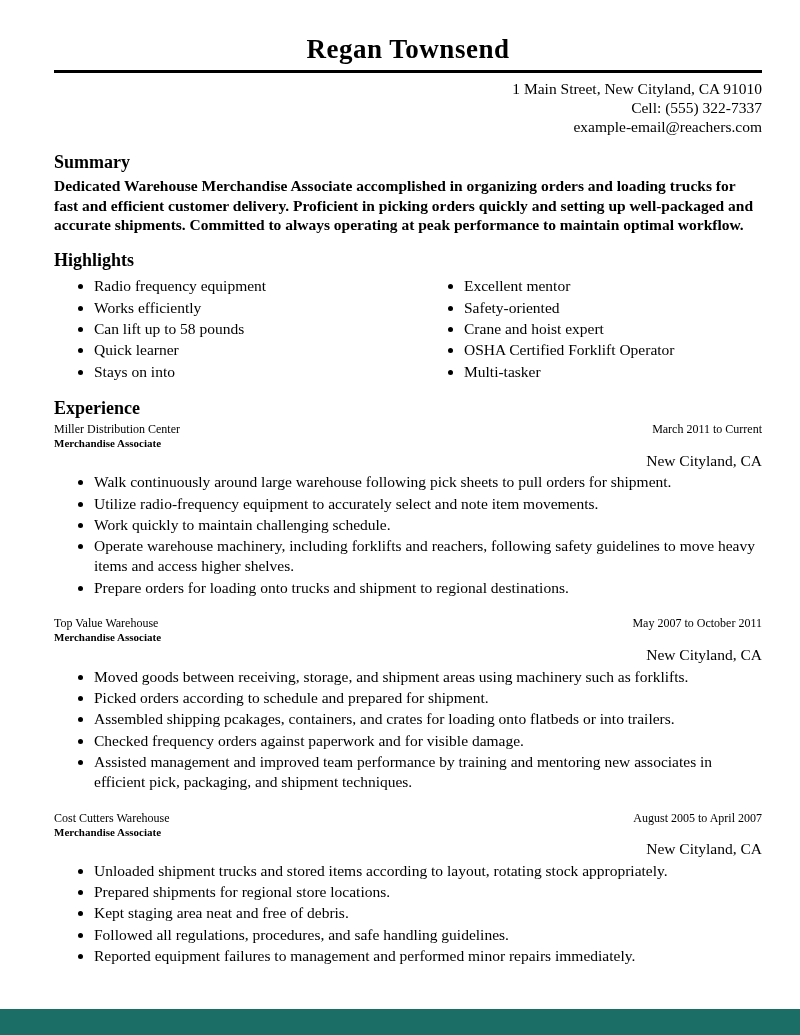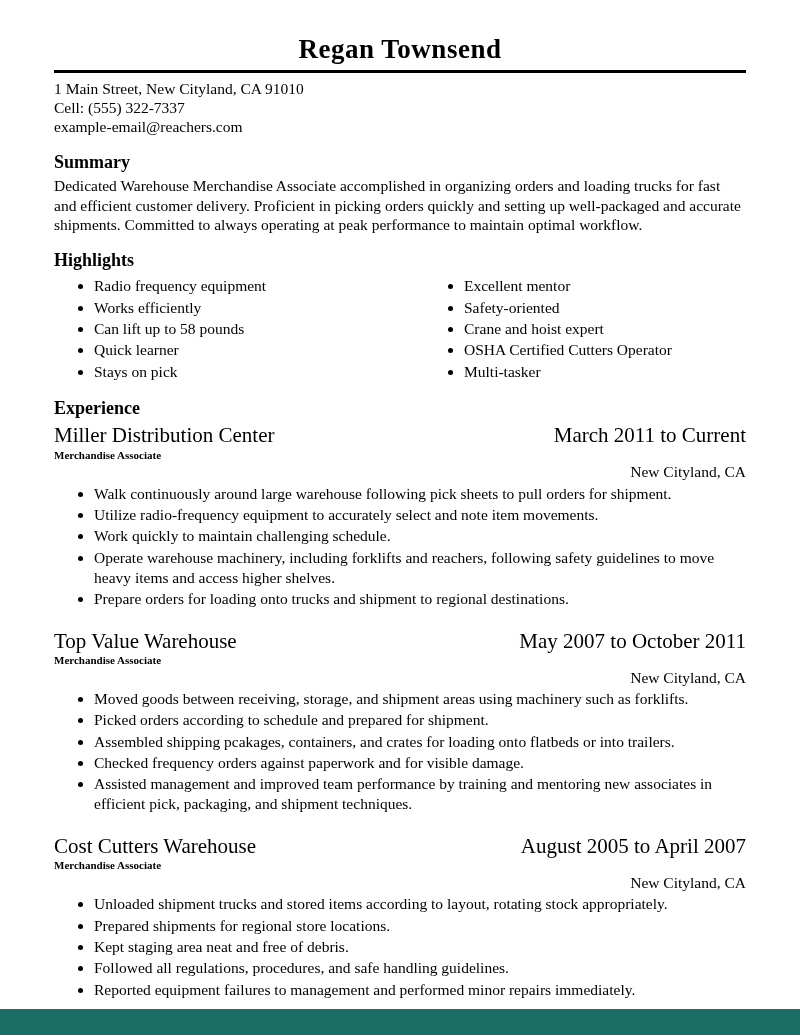--- a/index.html
+++ b/index.html
@@ -7,68 +7,69 @@
   body {
     width: 800px;
     height: 1035px;
     position: relative;
     background: #ffffff;
     color: #000000;
     font-family: "Liberation Serif", serif;
     overflow: hidden;
   }
   .page {
-    padding: 28px 54px 0 54px;
+    padding: 28px 38px 0 54px;
   }
   .resume-name {
     text-align: center;
     font-size: 27px;
     font-weight: bold;
     letter-spacing: 0.5px;
     margin: 6px 0 5px 0;
   }
   .double-rule {
     height: 3px;
     border-top: 2.5px solid #000;
     border-bottom: 1px solid #000;
     margin-bottom: 7px;
   }
   .contact {
-    text-align: left;
+    text-align: right;
     font-size: 15.5px;
     line-height: 1.22;
   }
   .contact div { margin: 0; }
   .section-heading {
     font-size: 18px;
     font-weight: bold;
     margin: 15px 0 3px 0;
   }
   .summary-text {
     font-size: 15.5px;
     line-height: 1.28;
     margin: 0;
+    font-weight: bold;
   }
   .highlights-cols {
     display: flex;
   }
   .highlights-col-left { width: 370px; }
   .highlights-col-right { flex: 1; }
   ul {
     margin: 2px 0 2px 0;
     padding-left: 40px;
     font-size: 15.5px;
     line-height: 1.28;
   }
   li { margin: 0 0 1.5px 0; }
   .job { margin-top: 19px; }
   .job-head {
     display: flex;
     justify-content: space-between;
-    font-size: 21px;
+    font-size: 12px;
     line-height: 1.25;
   }
   .job-title {
     font-weight: bold;
     font-size: 11px;
     line-height: 1.25;
   }
   .job-location {
     font-size: 15.5px;
     line-height: 1.25;
@@ -104,29 +105,29 @@
 
   <div>
     <div class="section-heading">Highlights</div>
     <div class="highlights-cols">
       <div class="highlights-col-left">
         <ul>
           <li>Radio frequency equipment</li>
           <li>Works efficiently</li>
           <li>Can lift up to 58 pounds</li>
           <li>Quick learner</li>
-          <li>Stays on pick</li>
+          <li>Stays on into</li>
         </ul>
       </div>
       <div class="highlights-col-right">
         <ul>
           <li>Excellent mentor</li>
           <li>Safety-oriented</li>
           <li>Crane and hoist expert</li>
-          <li>OSHA Certified Cutters Operator</li>
+          <li>OSHA Certified Forklift Operator</li>
           <li>Multi-tasker</li>
         </ul>
       </div>
     </div>
   </div>
 
   <div>
     <div class="section-heading">Experience</div>
 
     <div class="job" style="margin-top:3px;">

